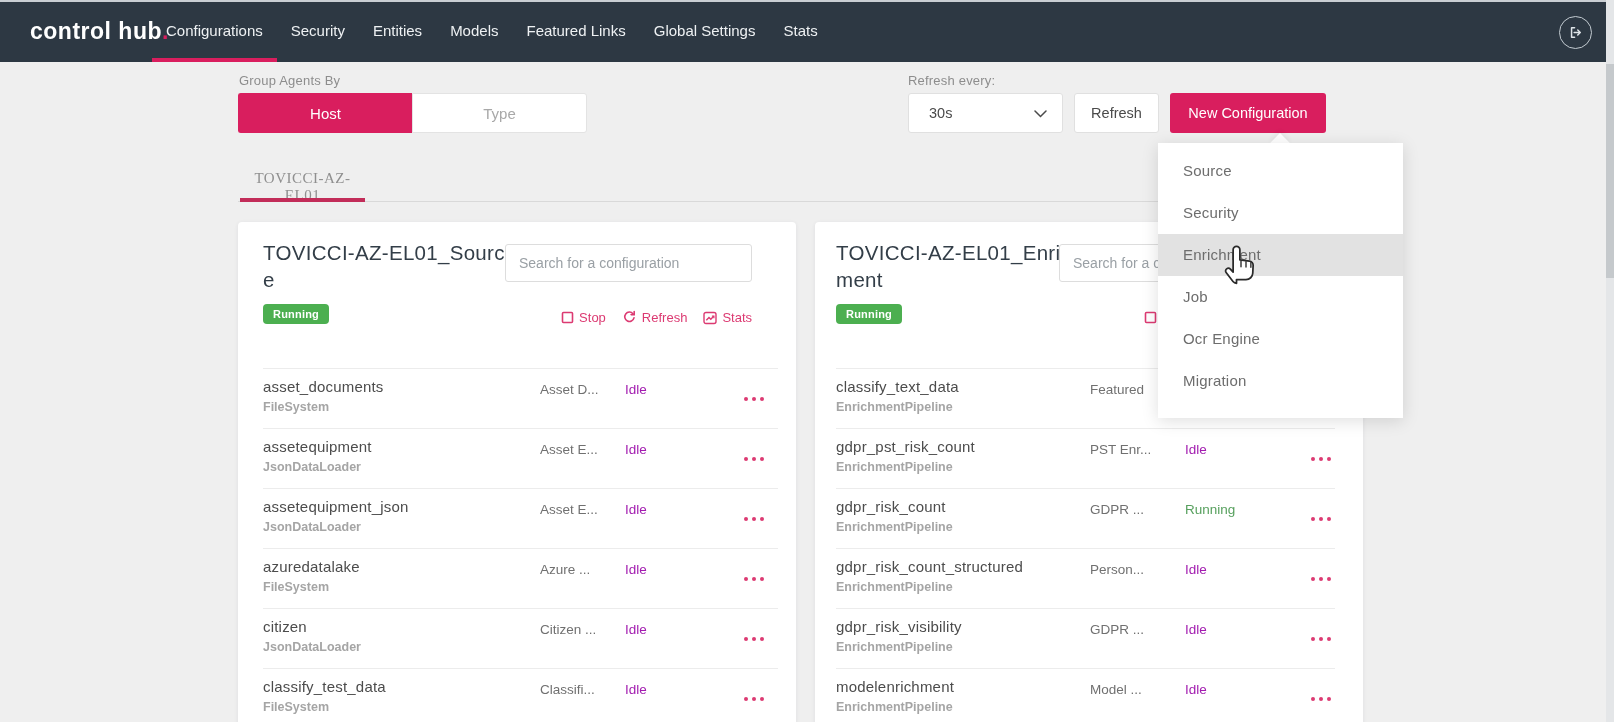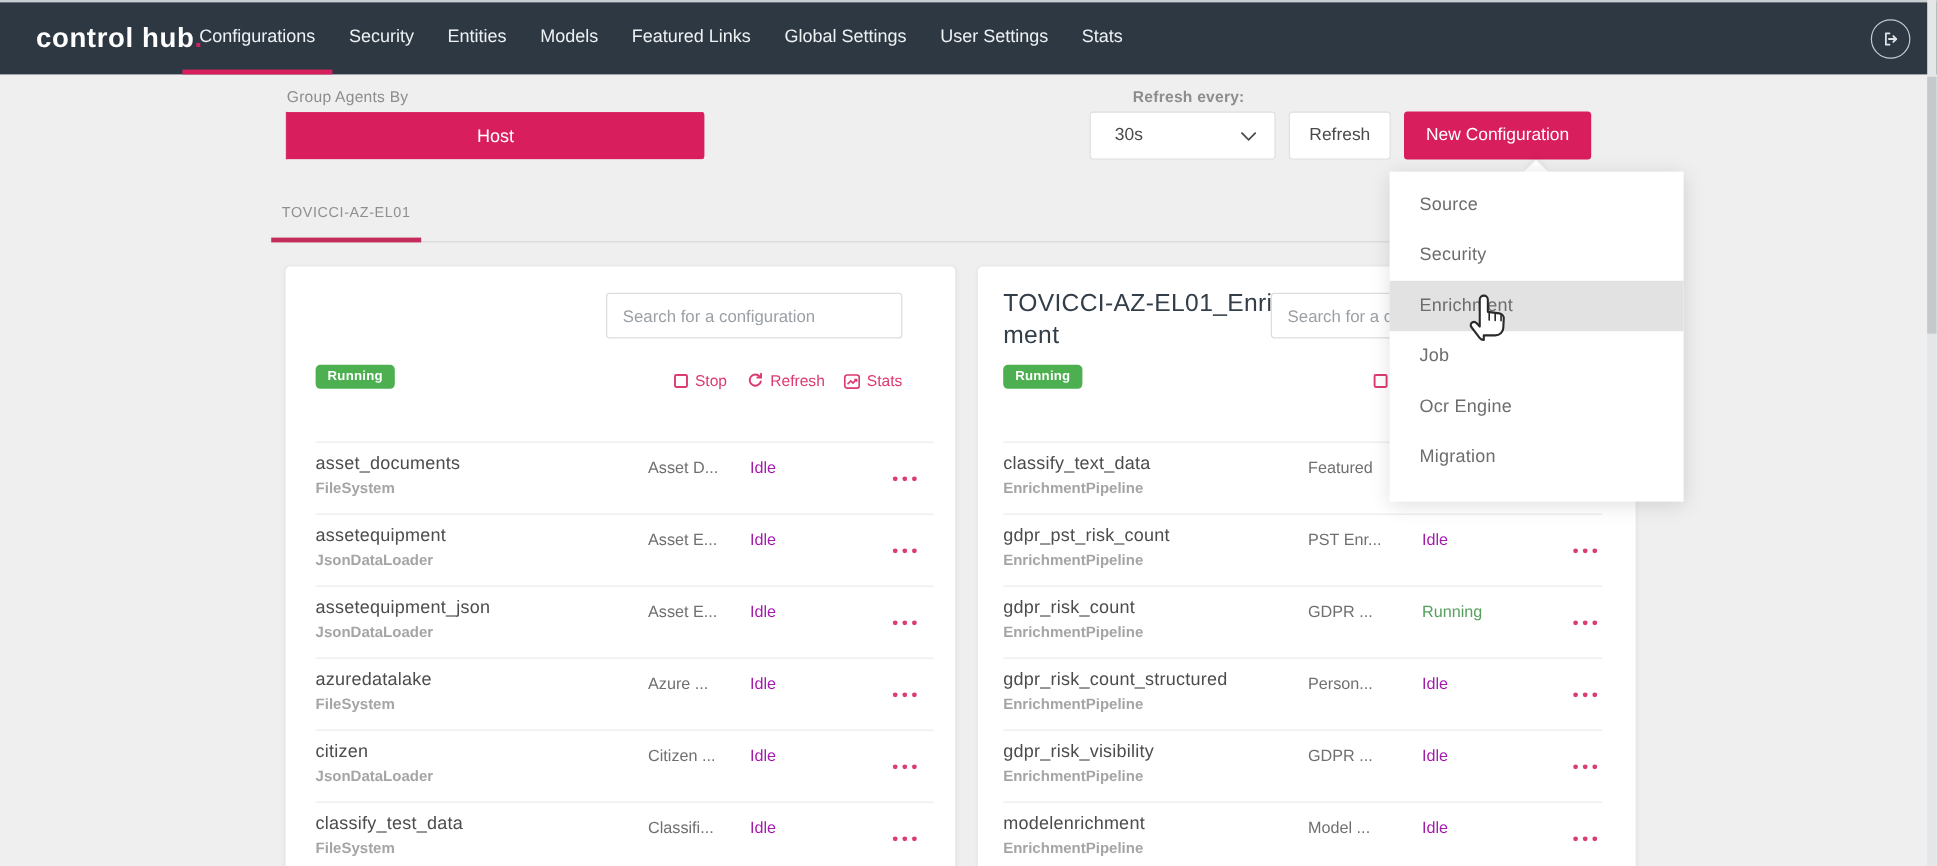--- a/index.html
+++ b/index.html
@@ -16,39 +16,39 @@
   .logo .dot{color:#d91e5e;}
   .nav{position:absolute;left:152px;top:0;height:62px;display:flex;}
   .nav-item{position:relative;padding:0 14px;line-height:62px;font-size:15px;color:#eef1f3;cursor:pointer;white-space:nowrap;}
   .nav-item.active::after{content:"";position:absolute;left:0;right:0;bottom:0;height:4px;background:#d91e5e;}
   .logout{position:absolute;left:1559px;top:16px;width:31px;height:31px;border:1px solid #c3cbd1;border-radius:50%;
           display:flex;align-items:center;justify-content:center;cursor:pointer;}
 
   
   .lbl{position:absolute;font-size:13px;color:#8d8d8d;letter-spacing:.2px;}
   .lbl-group{left:239px;top:73px;}
-  .lbl-refresh{left:944px;top:73px;font-weight:bold;}
+  .lbl-refresh{left:908px;top:73px;}
   .segmented{position:absolute;left:238px;top:93px;width:349px;height:40px;display:flex;z-index:2;}
   .seg{flex:1;display:flex;align-items:center;justify-content:center;font-size:15px;background:#fff;
        border:1px solid #e3e3e3;color:#a8a8a8;cursor:pointer;box-sizing:border-box;}
   .seg:first-child{border-radius:3px 0 0 3px;border-right:none;}
   .seg:last-child{border-radius:0 3px 3px 0;}
   .seg.active{background:#d91e5e;border-color:#d91e5e;color:#fff;}
   .select{position:absolute;left:908px;top:93px;width:155px;height:40px;background:#fff;border:1px solid #e0e0e0;
           border-radius:3px;box-sizing:border-box;cursor:pointer;}
   .select .val{position:absolute;left:20px;top:0;line-height:38px;font-size:14.5px;color:#4a4a4a;}
   .select .chev{position:absolute;right:15px;top:16px;}
   .btn{position:absolute;top:93px;height:40px;border-radius:3px;font-size:14.5px;display:flex;align-items:center;
        justify-content:center;cursor:pointer;box-sizing:border-box;font-family:inherit;}
   .btn-refresh{left:1074px;width:85px;background:#fff;border:1px solid #e0e0e0;color:#4a4a4a;}
   .btn-new{left:1170px;width:156px;background:#d91e5e;border:none;color:#fff;text-align:right;}
 
   
-  .tab{position:absolute;left:226px;top:170px;width:125px;height:30px;text-align:center;font-size:12px;
-       color:#8f8f8f;letter-spacing:.5px;cursor:pointer;}
+  .tab{position:absolute;left:240px;top:170px;width:125px;height:30px;text-align:center;font-size:15px;
+       color:#8f8f8f;letter-spacing:.5px;cursor:pointer;font-family:Liberation Serif, serif;}
   .tab::after{content:"";position:absolute;left:0;bottom:-2px;width:100%;height:4px;background:#c22d59;}
   .tabs-line{position:absolute;left:238px;top:201px;width:1126px;height:1px;background:#d9d9d9;}
 
   
   .card{position:absolute;top:222px;height:620px;background:#fff;border-radius:4px;
         box-shadow:0 1px 4px rgba(40,40,60,.08);z-index:1;}
   .card-left{left:238px;width:558px;}
   .card-right{left:815px;width:548px;}
   .card-title{position:absolute;left:25px;top:17px;width:252px;margin:0;font-size:20.5px;font-weight:normal;
         color:#333e48;line-height:27px;letter-spacing:.3px;word-break:break-all;}
@@ -103,51 +103,52 @@
   <div class="header">
     <div class="logo"><span>control hub</span><span class="dot">.</span></div>
     <div class="nav">
 
     <div class="nav-item active">Configurations</div>
         <div class="nav-item">Security</div>
         <div class="nav-item">Entities</div>
         <div class="nav-item">Models</div>
         <div class="nav-item">Featured Links</div>
         <div class="nav-item">Global Settings</div>
-        <div class="nav-item">User Settings</div>
         <div class="nav-item">Stats</div>
       </div>
     <div class="logout">
       <svg width="15" height="15" viewBox="0 0 16 16" fill="none" stroke="#dfe5e9" stroke-width="1.6" stroke-linecap="round" stroke-linejoin="round">
         <path d="M7 3H3.8v10H7"></path>
           <path d="M6.5 8h6.2"></path>
           <path d="M10.4 5.4 13 8l-2.6 2.6"></path>
       </svg>
     </div>
   </div>
 
   <div class="lbl lbl-group">Group Agents By</div>
   <div class="segmented">
     <div class="seg active">Host</div>
+    <div class="seg">Type</div>
   </div>
 
   <div class="lbl lbl-refresh">Refresh every:</div>
   <div class="select">
     <span class="val">30s</span>
     <svg class="chev" width="13" height="8" viewBox="0 0 13 8" fill="none" stroke="#4a4a4a" stroke-width="1.5" stroke-linecap="round">
         <path d="M1 1l5.5 5.5L12 1"></path>
       </svg>
   </div>
   <div class="btn btn-refresh">Refresh</div>
   <div class="btn btn-new">New Configuration</div>
 
   <div class="tabs-line"></div>
   <div class="tab">TOVICCI-AZ-EL01</div>
 
   <div class="card card-left">
+    <h2 class="card-title">TOVICCI-AZ-EL01_Source</h2>
     <input class="search" placeholder="Search for a configuration" style="">
     <span class="badge">Running</span>
     <div class="actions">
       <span class="action">
         <svg width="13" height="13" viewBox="0 0 13 13" fill="none" stroke="#dc3a72" stroke-width="1.6">
             <rect x="1.5" y="1.5" width="10" height="10" rx="1"></rect>
           </svg>
         <span>Stop</span>
       </span>
       <span class="action">

